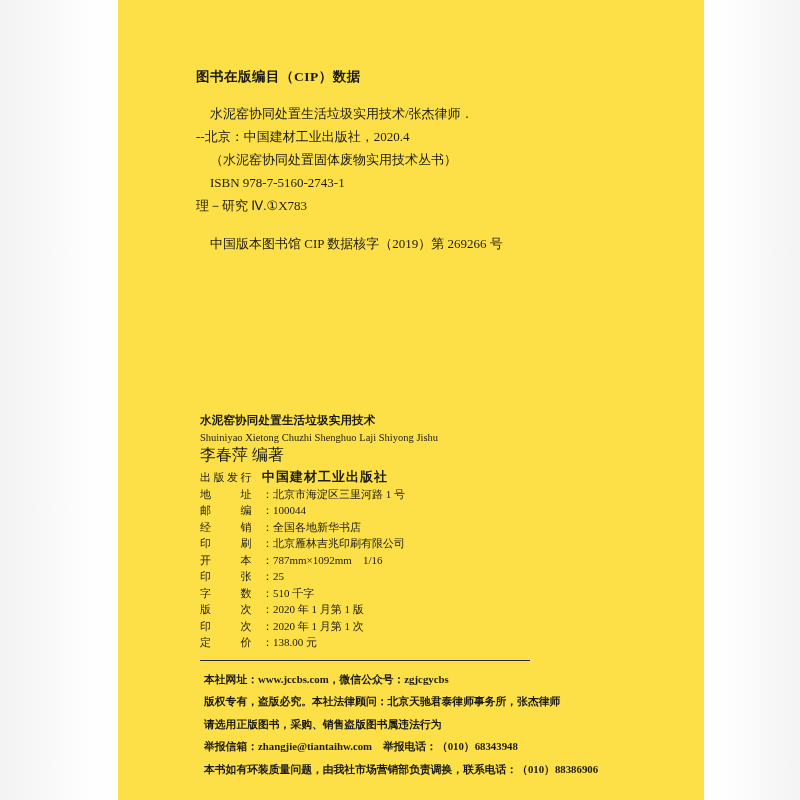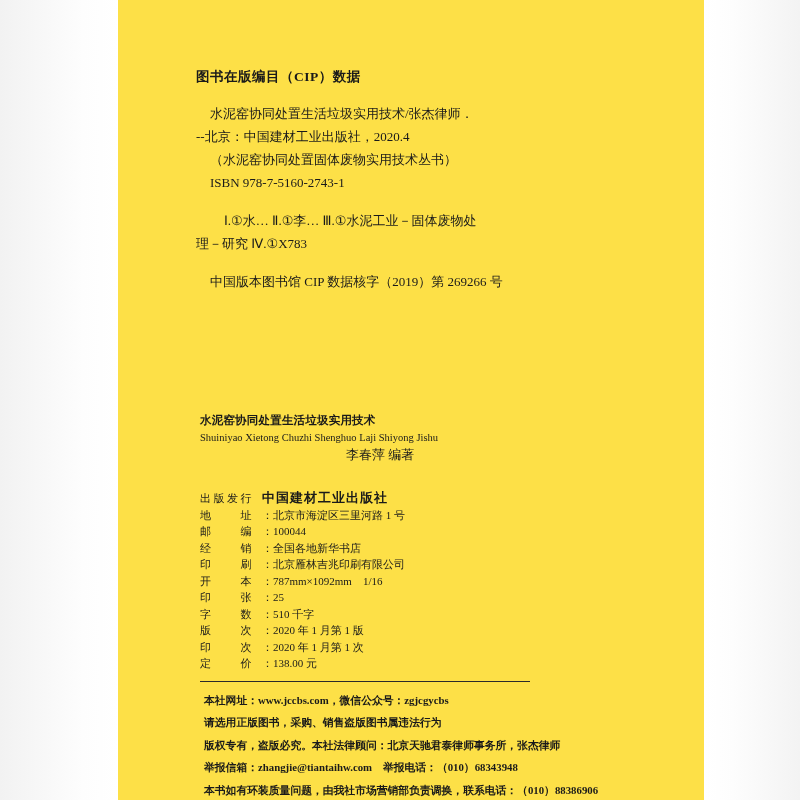--- a/index.html
+++ b/index.html
@@ -69,24 +69,23 @@
     margin: 0;
     letter-spacing: 0.2px;
   }
   .col-pinyin {
     font-size: 10.5px;
     line-height: 17px;
     margin: 0;
     font-family: "Liberation Serif", serif;
   }
   .col-author {
-    font-size: 13px;
+    font-size: 16px;
     line-height: 17px;
-    margin: 0 0 27px 0;
-    text-align: center;
+    margin: 0 0 6px 0;
   }
   .pub-row {
     display: flex;
     align-items: flex-end;
     font-size: 11px;
     line-height: 16.5px;
     white-space: nowrap;
   }
   .pub-label {
     width: 62px;
@@ -123,21 +122,20 @@
 <div class="page">
   <div class="edge-left"></div>
   <div class="edge-right"></div>
 
   <div class="cip">
     <p class="cip-title">图书在版编目（CIP）数据</p>
     <p class="cip-line indent-1">水泥窑协同处置生活垃圾实用技术/张杰律师．</p>
     <p class="cip-line">--北京：中国建材工业出版社，2020.4</p>
     <p class="cip-line indent-1">（水泥窑协同处置固体废物实用技术丛书）</p>
     <p class="cip-line indent-1">ISBN 978-7-5160-2743-1</p>
-    <p class="cip-line indent-2 gap-top-14">Ⅰ.①水…  Ⅱ.①李…  Ⅲ.①水泥工业－固体废物处</p>
     <p class="cip-line">理－研究  Ⅳ.①X783</p>
     <p class="cip-line indent-1 gap-top-14">中国版本图书馆 CIP 数据核字（2019）第 269266 号</p>
   </div>
 
   <div class="colophon">
     <p class="col-title">水泥窑协同处置生活垃圾实用技术</p>
     <p class="col-pinyin">Shuiniyao Xietong Chuzhi Shenghuo Laji Shiyong Jishu</p>
     <p class="col-author">李春萍  编著</p>
 
     <div class="pub-row">
@@ -181,18 +179,18 @@
       <span class="pub-val">：2020 年 1 月第 1 次</span>
     </div>
     <div class="pub-row">
       <span class="pub-label">定　　价</span>
       <span class="pub-val">：138.00 元</span>
     </div>
 
     <hr class="rule">
 
     <p class="foot-line">本社网址：www.jccbs.com，微信公众号：zgjcgycbs</p>
+    <p class="foot-line">版权专有，盗版必究。本社法律顾问：北京天驰君泰律师事务所，张杰律师</p>
     <p class="foot-line">请选用正版图书，采购、销售盗版图书属违法行为</p>
-    <p class="foot-line">版权专有，盗版必究。本社法律顾问：北京天驰君泰律师事务所，张杰律师</p>
     <p class="foot-line">举报信箱：zhangjie@tiantaihw.com　举报电话：（010）68343948</p>
     <p class="foot-line">本书如有环装质量问题，由我社市场营销部负责调换，联系电话：（010）88386906</p>
   </div>
 </div>
 
 </body></html>

